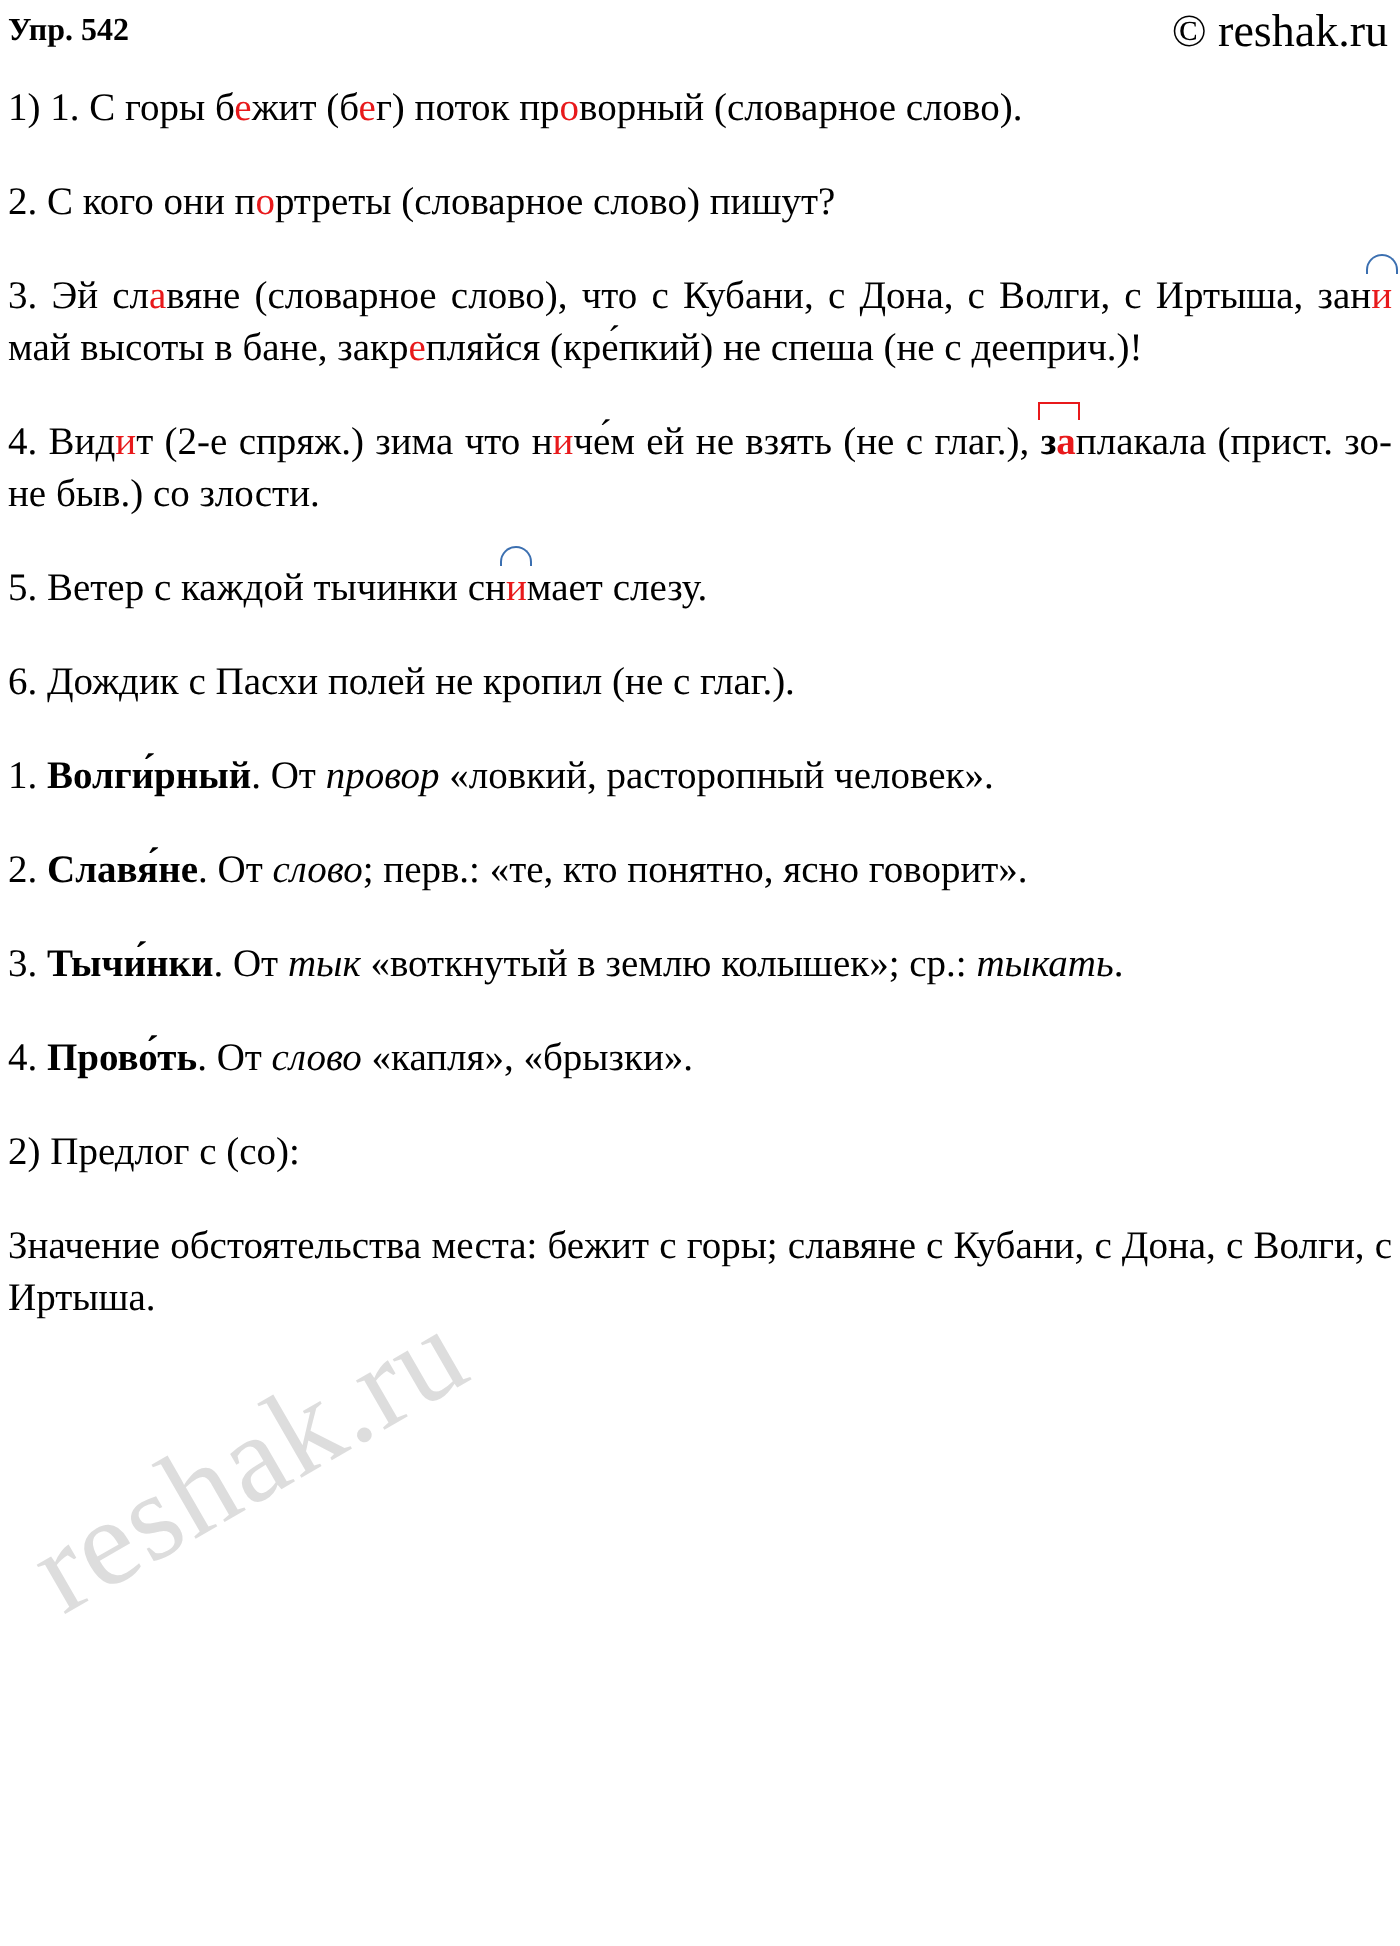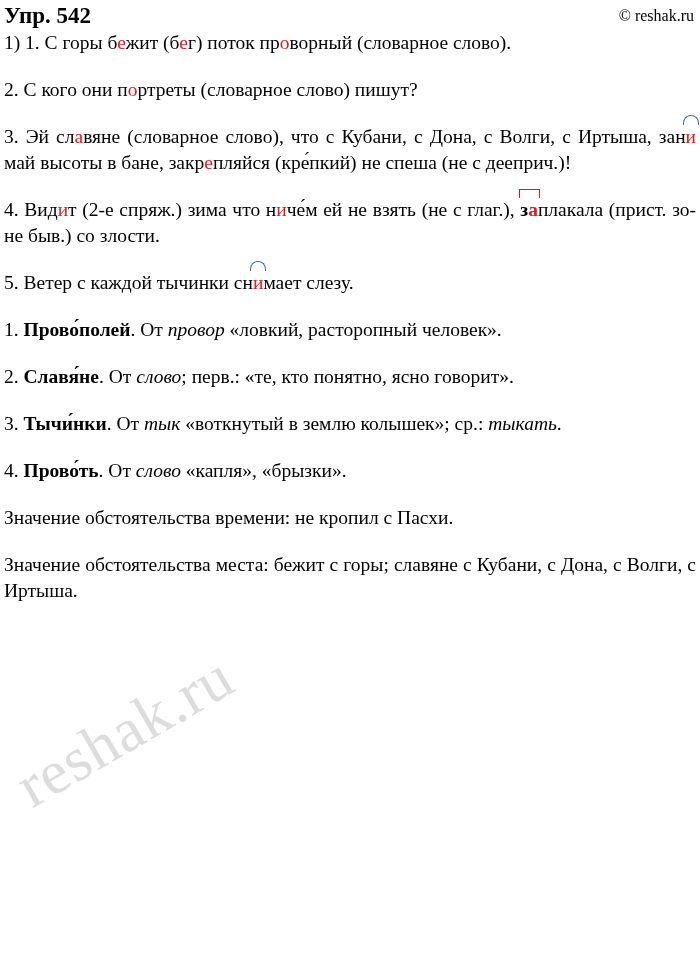--- a/index.html
+++ b/index.html
@@ -23,37 +23,37 @@
     padding: 4px 2px 0 2px;
   }
   .header {
     display: flex;
     align-items: flex-start;
     justify-content: space-between;
     padding: 0 4px 0 2px;
     height: 26px;
   }
   .exercise-title {
-    font-size: 23px;
+    font-size: 16px;
     font-weight: bold;
     line-height: 24px;
   }
   .copyright {
-    font-size: 16px;
+    font-size: 23px;
     line-height: 24px;
     color: #000000;
     white-space: nowrap;
   }
   .body-text {
     padding: 0 2px 0 2px;
   }
   p.para {
     font-size: 19.5px;
     line-height: 26px;
-    margin: 0 0 21px 0;
+    margin: 12px 0 21px 0;
     text-align: justify;
     text-justify: inter-word;
   }
   p.para.last {
     margin-bottom: 0;
   }
   .red {
     color: #e8191b;
   }
   b {
@@ -118,23 +118,24 @@
     <div class="exercise-title">Упр. 542</div>
     <div class="copyright">© reshak.ru</div>
   </div>
 
   <div class="body-text">
     <p class="para">1) 1. С горы б<span class="red">е</span>жит (б<span class="red">е</span>г) поток пр<span class="red">о</span>ворный (словарное слово).</p>
     <p class="para">2. С кого они п<span class="red">о</span>ртреты (словарное слово) пишут?</p>
     <p class="para">3. Эй сл<span class="red">а</span>вяне (словарное слово), что с Кубани, с Дона, с Волги, с Иртыша, зан<span class="arc"><span class="red">и</span></span>май высоты в бане, закр<span class="red">е</span>пляйся (кре́пкий) не спеша (не с дееприч.)!</p>
     <p class="para">4. Вид<span class="red">и</span>т (2-е спряж.) зима что н<span class="red">и</span>че́м ей не взять (не с глаг.), <span class="brk">з<span class="red">а</span></span>плакала (прист. зо- не быв.) со злости.</p>
     <p class="para">5. Ветер с каждой тычинки сн<span class="arc"><span class="red">и</span></span>мает слезу.</p>
-    <p class="para">1. <b>Прово́полей</b>. От <i>провор</i> «ловкий, расторопный человек».</p>
+    <p class="para">6. Дождик с Пасхи полей не кропил (не с глаг.).</p>
+    <p class="para">1. <b>Волги́рный</b>. От <i>провор</i> «ловкий, расторопный человек».</p>
     <p class="para">2. <b>Славя́не</b>. От <i>слово</i>; перв.: «те, кто понятно, ясно говорит».</p>
     <p class="para">3. <b>Тычи́нки</b>. От <i>тык</i> «воткнутый в землю колышек»; ср.: <i>тыкать</i>.</p>
     <p class="para">4. <b>Прово́ть</b>. От <i>слово</i> «капля», «брызки».</p>
-    <p class="para">Значение обстоятельства времени: не кропил с Пасхи.</p>
+    <p class="para">2) Предлог с (со):</p>
     <p class="para">Значение обстоятельства места: бежит с горы; славяне с Кубани, с Дона, с Волги, с Иртыша.</p>
   </div>
 
   <div class="watermark">reshak.ru</div>
 
 </div>
 
 </body></html>

